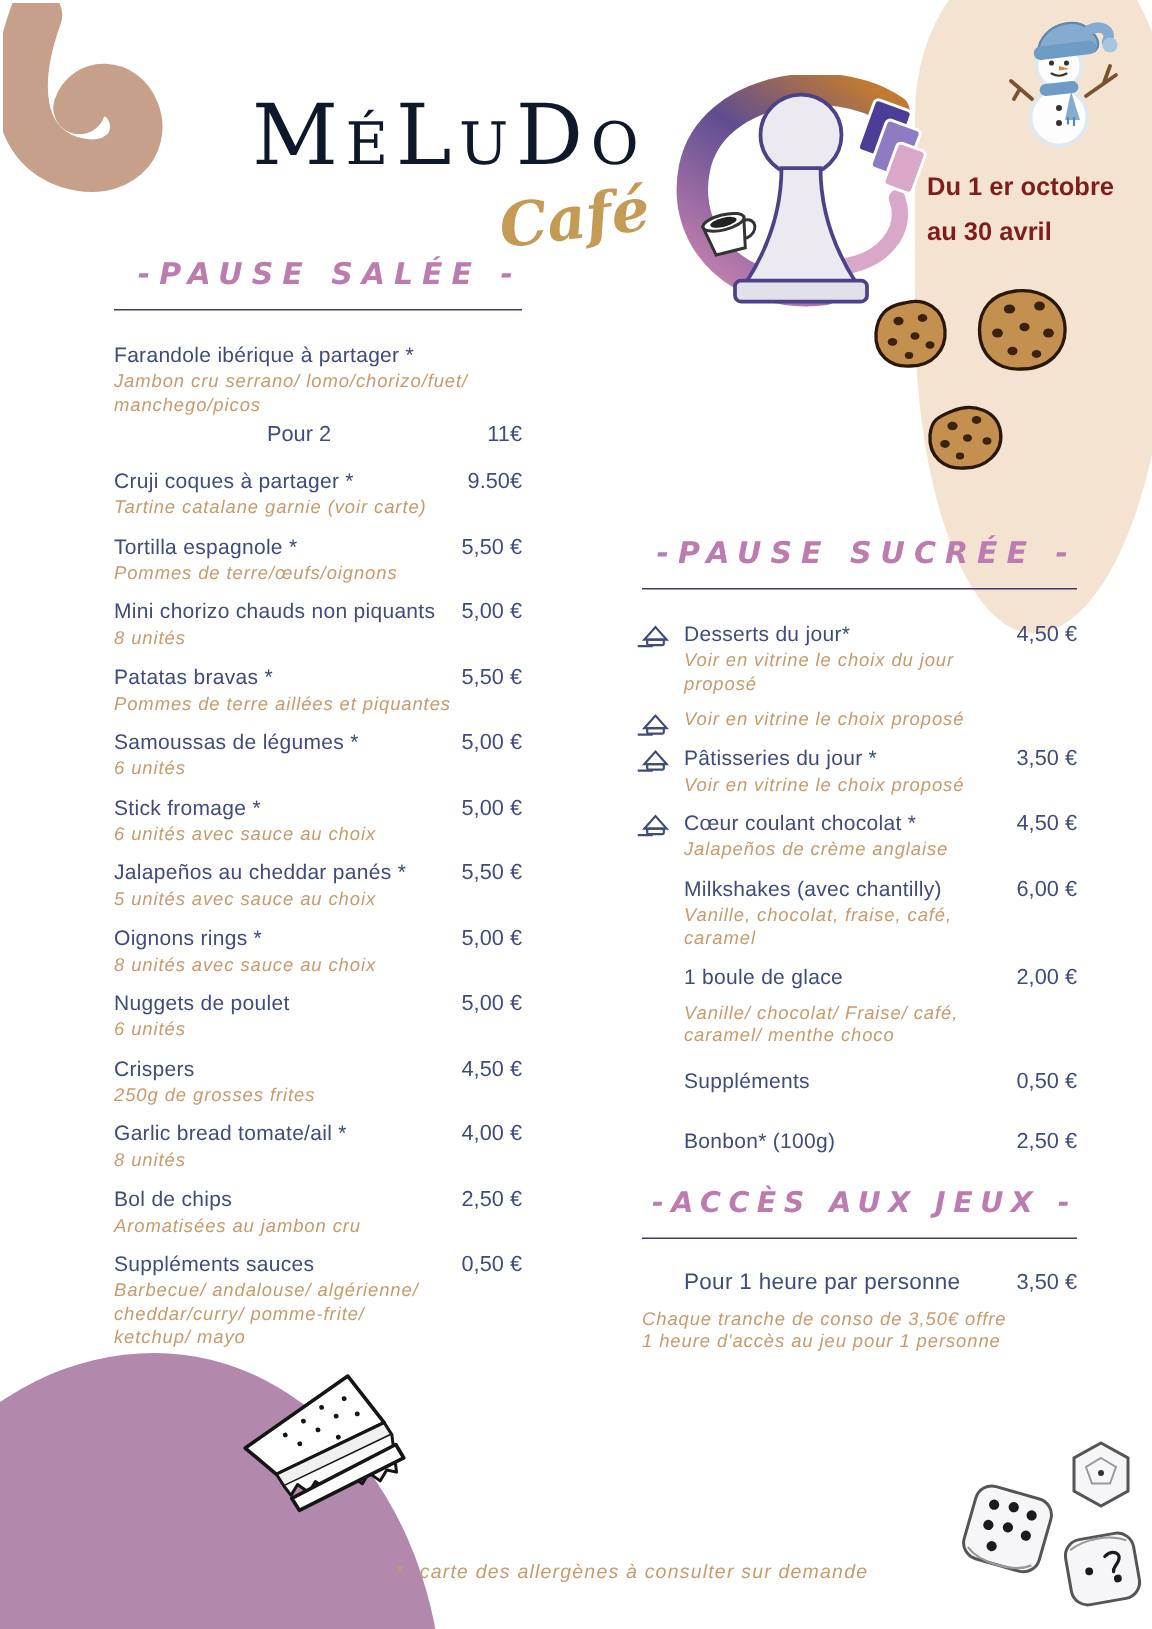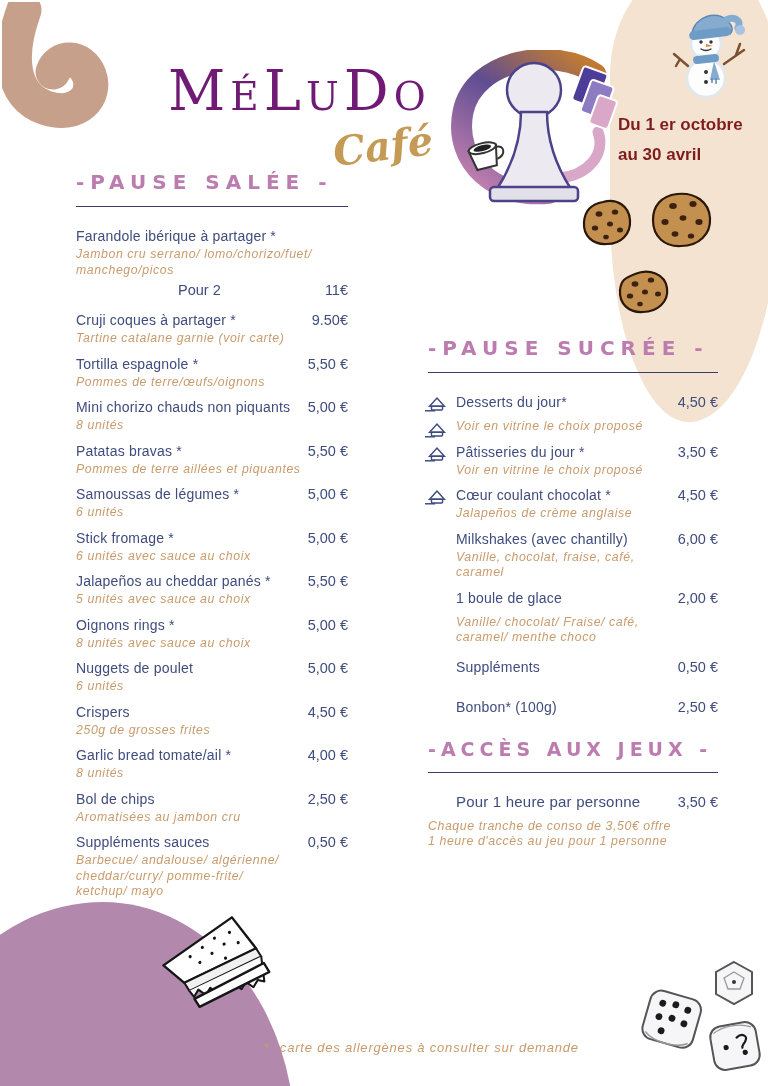--- a/index.html
+++ b/index.html
@@ -18,44 +18,44 @@
   .blob-bottom-left {
     position:absolute; left:-105px; top:902px; width:400px; height:430px;
     background:#b289ad;
     border-radius:52% 48% 55% 45% / 58% 55% 45% 40%;
   }
   .hook { position:absolute; left:2px; top:2px; }
   
   .logo-main {
     position:absolute; left:168px; top:58px; width:260px; text-align:center;
     font-family:"DejaVu Serif", serif; font-variant:small-caps;
-    font-size:56px; font-weight:400; letter-spacing:5px; color:#701a75;
+    font-size:56px; font-weight:400; letter-spacing:5px; color:#0f172a;
   }
   .logo-sub {
     position:absolute; left:328px; top:122px; width:110px; text-align:center;
     font-family:"DejaVu Serif", serif; font-style:italic; font-weight:700;
     font-size:40px; color:#c49a55; transform:rotate(-7deg);
   }
   
   .snowman { position:absolute; left:672px; top:6px; }
   .badge {
     position:absolute; left:618px; top:110px; width:148px; text-align:left;
     color:#7f1d1d; font-weight:700; font-size:17px; line-height:1.75;
   }
   
   .pawn-illu   { position:absolute; left:446px; top:50px; }
   .cookies     { position:absolute; left:573px; top:188px; }
   .sandwich    { position:absolute; left:136px; top:910px; }
   .dice        { position:absolute; left:626px; top:956px; }
   
   .col-left  { position:absolute; left:76px;  top:170px; width:272px; }
-  .col-right { position:absolute; left:428px; top:336px; width:290px; }
+  .col-right { position:absolute; left:428px; top:356px; width:290px; }
   .sec-head {
-    font-family:"DejaVu Sans", sans-serif; font-weight:800; text-align:left;
-    color:#bc7cb0; font-size:20px; letter-spacing:6px; white-space:nowrap;
+    font-family:"DejaVu Sans", sans-serif; font-weight:800; text-align:right;
+    color:#bc7cb0; font-size:20px; letter-spacing:6px; white-space:nowrap;font-style:italic;
   }
   .sec-head.long { font-size:19px; letter-spacing:5px; }
   .sec-line { border-bottom:1.6px solid #3c3d68; margin:12px 0 20px 0; }
   .mi { margin-bottom:8px; }
   .mi-row { display:flex; justify-content:space-between; align-items:baseline; }
   .mi-name { font-size:14px; line-height:18px; letter-spacing:0.2px;text-align:right; }
   .mi-price { font-size:14.5px; white-space:nowrap; padding-left:8px; }
   .mi-desc {
     font-style:italic; color:#c99b6c; font-size:12.3px; line-height:15.5px;
     letter-spacing:0.6px; margin-top:2px; white-space:pre-line;
@@ -284,20 +284,22 @@
     <div class="mi si">
       <svg class="dome" width="24" height="19" viewBox="0 0 26 20">
           <path d="M5 12 L13 3 L21 12 Z" fill="none" stroke="#3f4c7d" stroke-width="1.6"></path>
           <rect x="7" y="12" width="12" height="4" rx="1" fill="none" stroke="#3f4c7d" stroke-width="1.6"></rect>
           <line x1="0" y1="16.8" x2="11" y2="16.8" stroke="#3f4c7d" stroke-width="1.6"></line>
         </svg>
       <div class="mi-row">
           <span class="mi-name">Desserts du jour*</span>
           <span class="mi-price">4,50 €</span>
         </div>
+      <div class="mi-desc">Voir en vitrine le choix du jour
+proposé</div>
     </div>
     <div class="mi si">
       <svg class="dome" width="24" height="19" viewBox="0 0 26 20">
           <path d="M5 12 L13 3 L21 12 Z" fill="none" stroke="#3f4c7d" stroke-width="1.6"></path>
           <rect x="7" y="12" width="12" height="4" rx="1" fill="none" stroke="#3f4c7d" stroke-width="1.6"></rect>
           <line x1="0" y1="16.8" x2="11" y2="16.8" stroke="#3f4c7d" stroke-width="1.6"></line>
         </svg>
       <div class="mi-desc">Voir en vitrine le choix proposé</div>
     </div>
     <div class="mi si">

